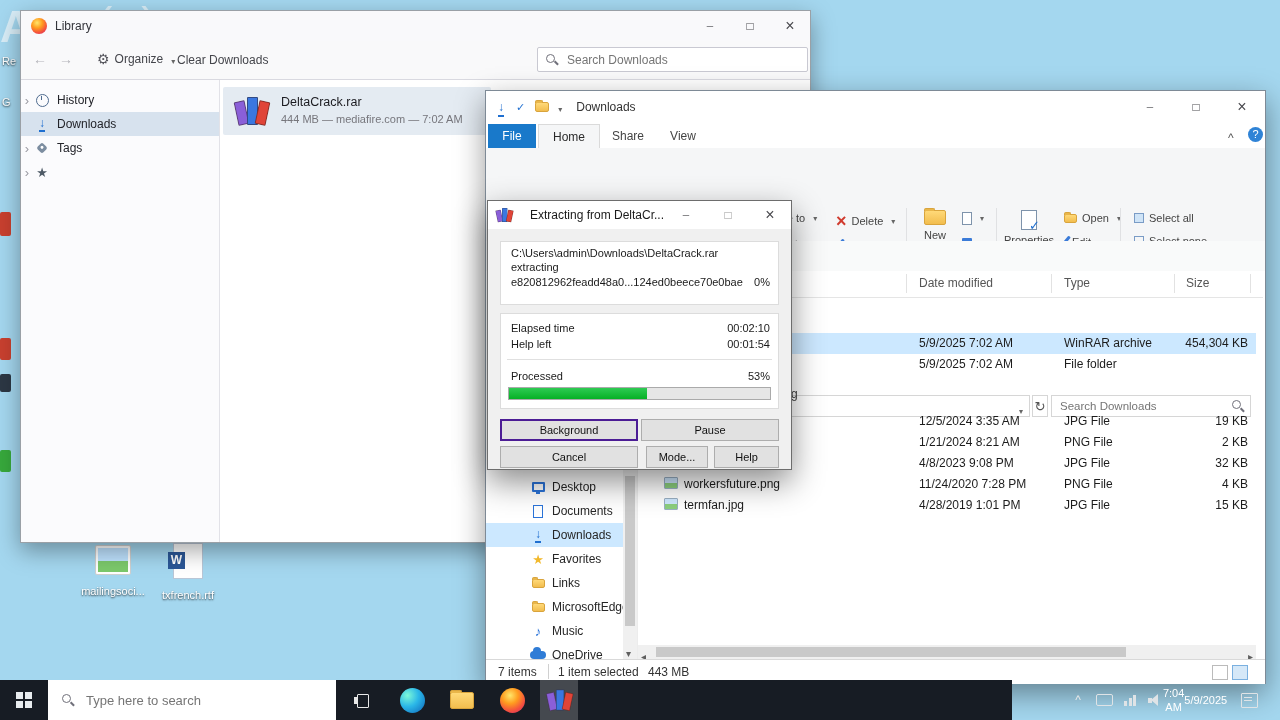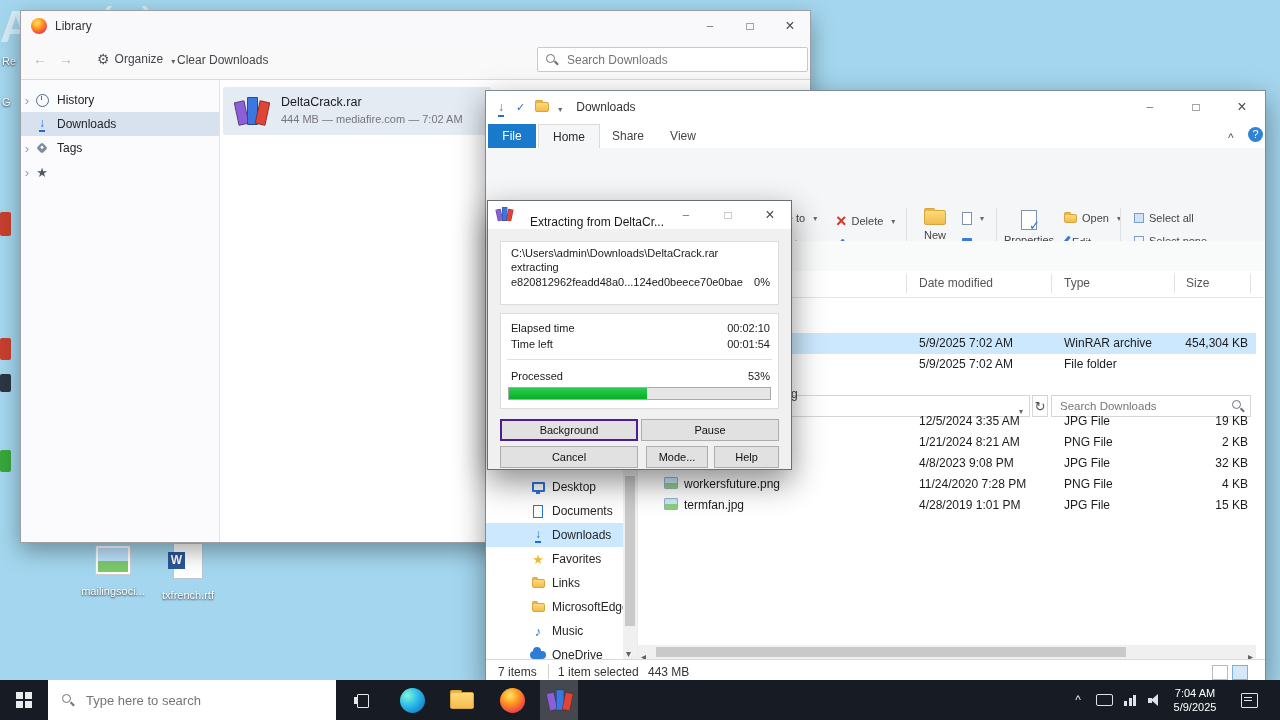--- a/index.html
+++ b/index.html
@@ -96,30 +96,30 @@
   .arrd::before{content:"▾";color:#606060;font-size:10px}
   .arrl::before{content:"◂";color:#606060;font-size:10px}
   .arrr::before{content:"▸";color:#606060;font-size:10px}
   .ex-status{position:absolute;left:0;right:0;top:568px;height:24px;background:#fff;border-top:1px solid #d9d9d9;font-size:12px;color:#333}
   .help{width:15px;height:15px;border-radius:50%;background:#2f83d6;color:#fff;font-size:11px;text-align:center;line-height:15px}
   .help::before{content:"?"}
   .collapse::before{content:"^";color:#555;font-size:12px}
 
   
   .winrar{left:487px;top:200px;width:303px;height:268px;z-index:30;background:#f0f0f0;border:1px solid #6d6d6d;box-shadow:0 12px 30px rgba(0,0,0,.45);position:absolute}
-  .rar-title{height:28px;background:#fff;display:flex;align-items:flex-end;position:relative}
+  .rar-title{height:28px;background:#fff;display:flex;align-items:center;position:relative}
   .panel{position:absolute;background:#fff;border:1px solid #dcdcdc;box-sizing:border-box}
   .rtxt{position:absolute;font-size:11px;color:#1a1a1a;white-space:nowrap}
   .btn{position:absolute;height:22px;background:#e1e1e1;border:1px solid #adadad;font-size:11px;color:#111;display:flex;align-items:center;justify-content:center;box-sizing:border-box}
   .btn.def{border:2px solid #4c1d95}
   .pbar{position:absolute;left:20px;top:186px;width:263px;height:13px;background:#e6e6e6;border:1px solid #aaa;box-sizing:border-box}
   .pfill{height:100%;background:linear-gradient(#2ecb53,#06b025)}
 
   
-  .tb{left:0;top:680px;width:1280px;height:40px;background:#171c24;z-index:50;position:absolute}
+  .tb{left:0;top:680px;width:1012px;height:40px;background:#171c24;z-index:50;position:absolute}
   .tbi{position:absolute;top:0;height:40px;display:flex;align-items:center;justify-content:center}
   .winlogo{display:grid;grid-template-columns:7px 7px;grid-template-rows:7px 7px;gap:2px}
   .winlogo i{background:#e8ecef}
   .circ{width:25px;height:25px;border-radius:50%}
   .edgec{background:radial-gradient(circle at 30% 30%,#7df9d8 0%,#2bb7e8 45%,#0d63b8 100%)}
   .ffc{background:radial-gradient(circle at 40% 30%,#ffe66b,#ff9d1f 35%,#f5543c 65%,#cf1f6e)}
   .runline{border-bottom:2px solid #6cb8f0}
   .active-app{background:rgba(255,255,255,.2)}
   .tview{position:relative;width:16px;height:13px}
   .tview::before{content:"";position:absolute;left:3px;top:0;width:10px;height:12px;border:1.5px solid #e8e8e8;border-radius:1px}
@@ -518,21 +518,21 @@
     <div class="panel" style="left:12px;top:40px;width:279px;height:64px">
       <span class="rtxt" style="left:10px;top:5px">C:\Users\admin\Downloads\DeltaCrack.rar</span>
       <span class="rtxt" style="left:10px;top:19px">extracting</span>
       <span class="rtxt" style="left:10px;top:34px">e820812962feadd48a0...124ed0beece70e0bae</span>
       <span class="rtxt" style="right:8px;top:34px">0%</span>
     </div>
 
     <div class="panel" style="left:12px;top:112px;width:279px;height:96px">
       <span class="rtxt" style="left:10px;top:8px">Elapsed time</span>
       <span class="rtxt" style="right:8px;top:8px">00:02:10</span>
-      <span class="rtxt" style="left:10px;top:24px">Time left</span>
+      <span class="rtxt" style="left:10px;top:24px">Help left</span>
       <span class="rtxt" style="right:8px;top:24px">00:01:54</span>
       <span style="position:absolute;left:6px;top:45px;width:265px;height:1px;background:#e0e0e0"></span>
       <span class="rtxt" style="left:10px;top:56px">Processed</span>
       <span class="rtxt" style="right:8px;top:56px">53%</span>
     </div>
     <div class="pbar">
       <div class="pfill" style="width: 53%;"></div>
     </div>
 
     <div class="btn def" style="left:12px;top:218px;width:138px">Background</div>
@@ -590,21 +590,21 @@
     <div class="tbi" style="left:1118px;width:24px">
       <span class="bars">
           <i style="height:5px"></i>
           <i style="height:8px"></i>
           <i style="height:11px"></i>
         </span>
     </div>
     <div class="tbi" style="left:1142px;width:24px">
         <span class="spk"></span>
       </div>
-    <div class="tbi" style="left:1166px;width:58px;flex-direction:column;justify-content:center">
+    <div class="tbi" style="left:1166px;width:58px;justify-content:center">
       <span class="tbtime">7:04 AM</span>
       <span class="tbtime">5/9/2025</span>
     </div>
     <div class="tbi" style="left:1232px;width:34px">
       <span class="note-ico"></span>
     </div>
   </div>
 
 </div>
 

